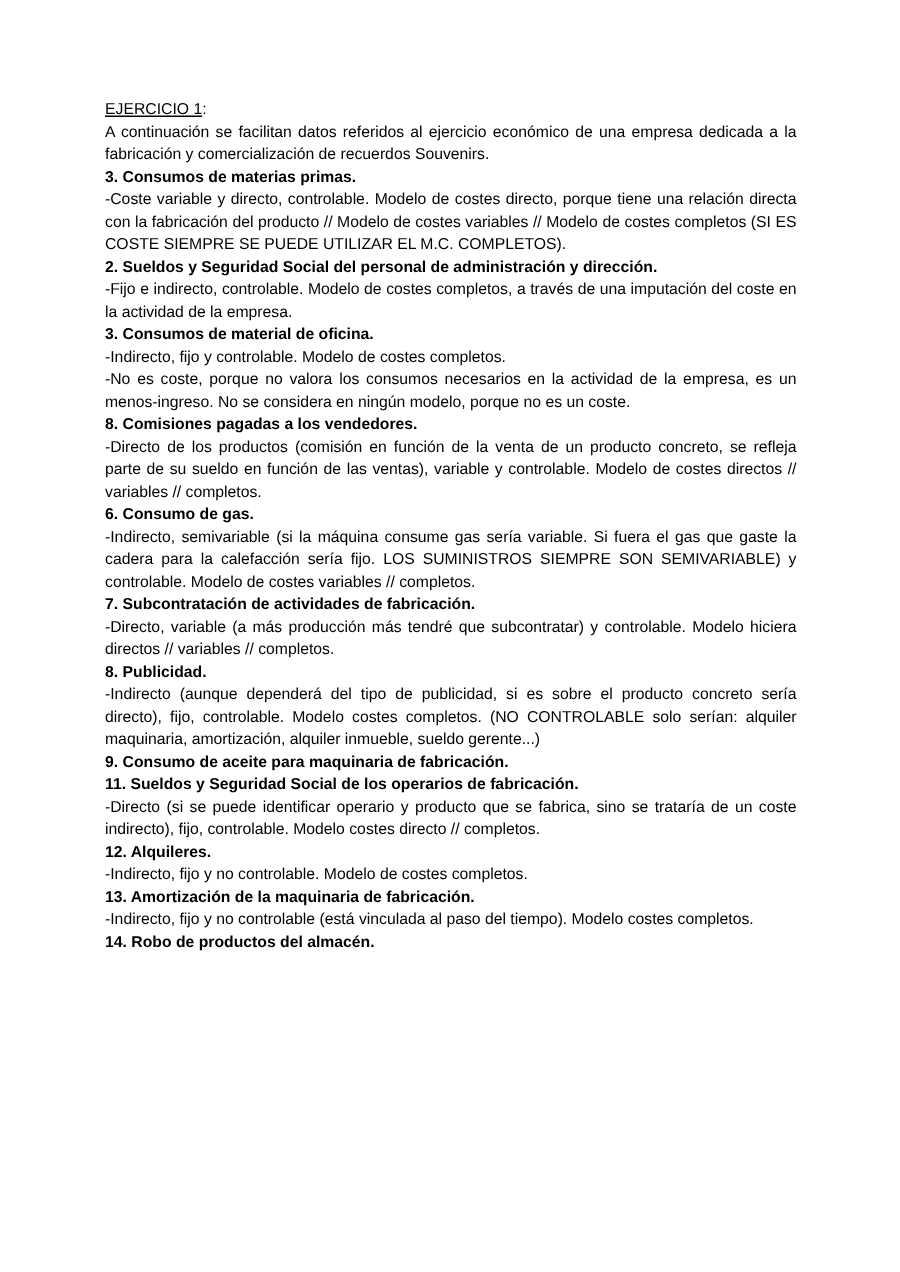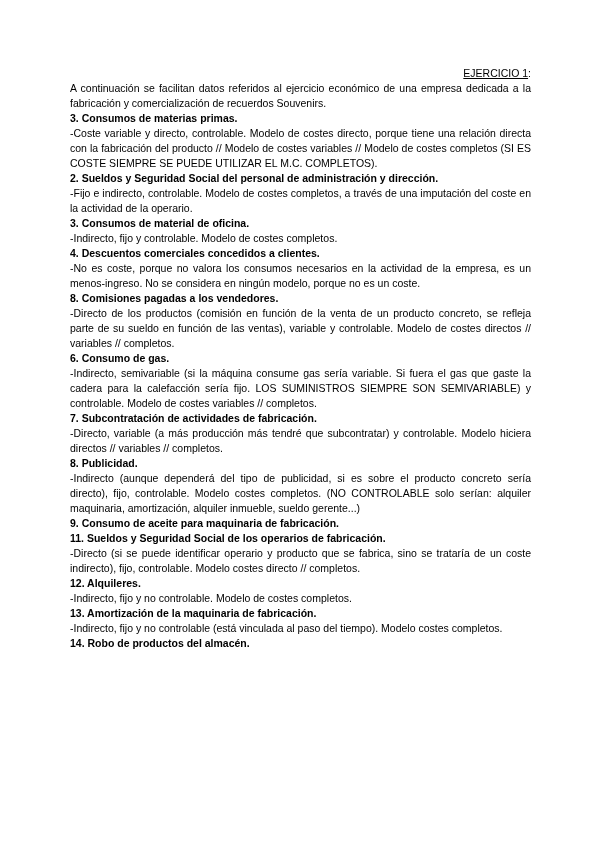--- a/index.html
+++ b/index.html
@@ -22,21 +22,20 @@
     position: absolute;
     left: 70px;
     top: 66px;
     width: 461px;
   }
   .doc-title {
     margin: 0;
     font-size: 10.5px;
     line-height: 15px;
     font-weight: 400;
-    text-align: right;
   }
   .doc-title .underlined {
     text-decoration: underline;
   }
   p {
     margin: 0;
     font-size: 10.5px;
     line-height: 15px;
   }
   .justified {
@@ -62,30 +61,29 @@
 
     <p class="justified">A continuación se facilitan datos referidos al ejercicio económico de una empresa dedicada a la fabricación y comercialización de recuerdos Souvenirs.</p>
 
     <div class="item">
       <h2 class="item-heading">3. Consumos de materias primas.</h2>
       <p class="item-body">-Coste variable y directo, controlable. Modelo de costes directo, porque tiene una relación directa con la fabricación del producto // Modelo de costes variables // Modelo de costes completos (SI ES COSTE SIEMPRE SE PUEDE UTILIZAR EL M.C. COMPLETOS).</p>
     </div>
 
     <div class="item">
       <h2 class="item-heading">2. Sueldos y Seguridad Social del personal de administración y dirección.</h2>
-      <p class="item-body">-Fijo e indirecto, controlable. Modelo de costes completos, a través de una imputación del coste en la actividad de la operario.</p>
+      <p class="item-body">-Fijo e indirecto, controlable. Modelo de costes completos, a través de una imputación del coste en la actividad de la empresa.</p>
     </div>
 
     <div class="item">
       <h2 class="item-heading">3. Consumos de material de oficina.</h2>
       <p class="item-body">-Indirecto, fijo y controlable. Modelo de costes completos.</p>
     </div>
 
     <div class="item">
-      <h2 class="item-heading">4. Descuentos comerciales concedidos a clientes.</h2>
       <p class="item-body">-No es coste, porque no valora los consumos necesarios en la actividad de la empresa, es un menos-ingreso. No se considera en ningún modelo, porque no es un coste.</p>
     </div>
 
     <div class="item">
       <h2 class="item-heading">8. Comisiones pagadas a los vendedores.</h2>
       <p class="item-body">-Directo de los productos (comisión en función de la venta de un producto concreto, se refleja parte de su sueldo en función de las ventas), variable y controlable. Modelo de costes directos // variables // completos.</p>
     </div>
 
     <div class="item">
       <h2 class="item-heading">6. Consumo de gas.</h2>

